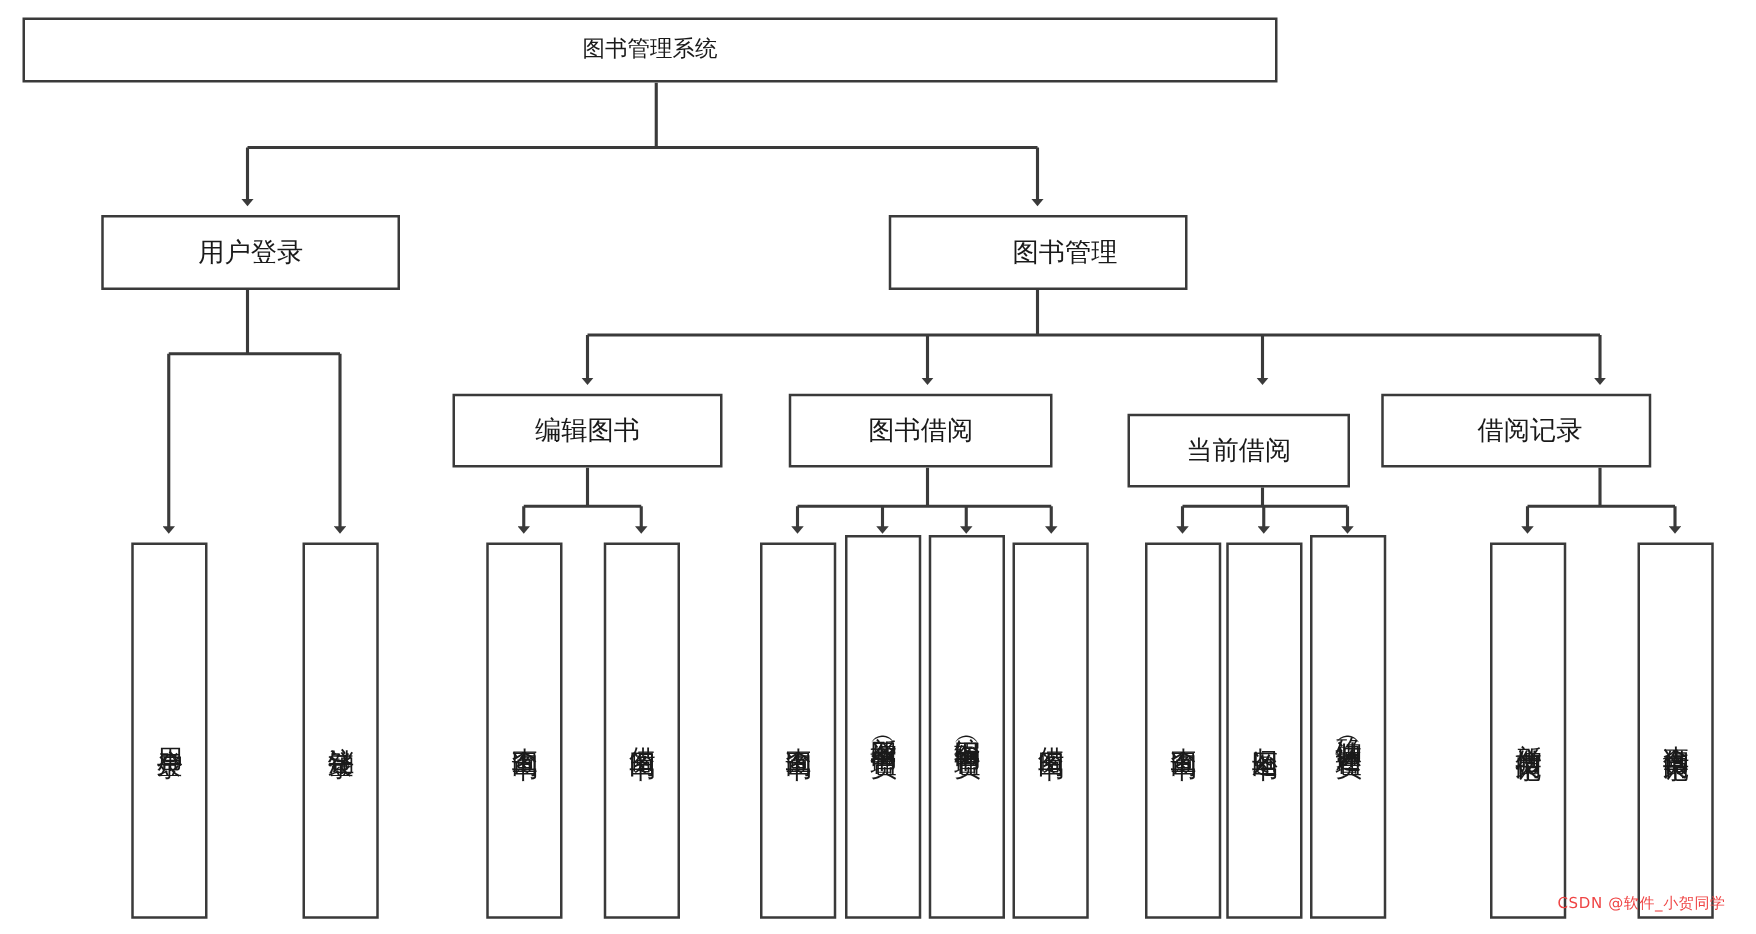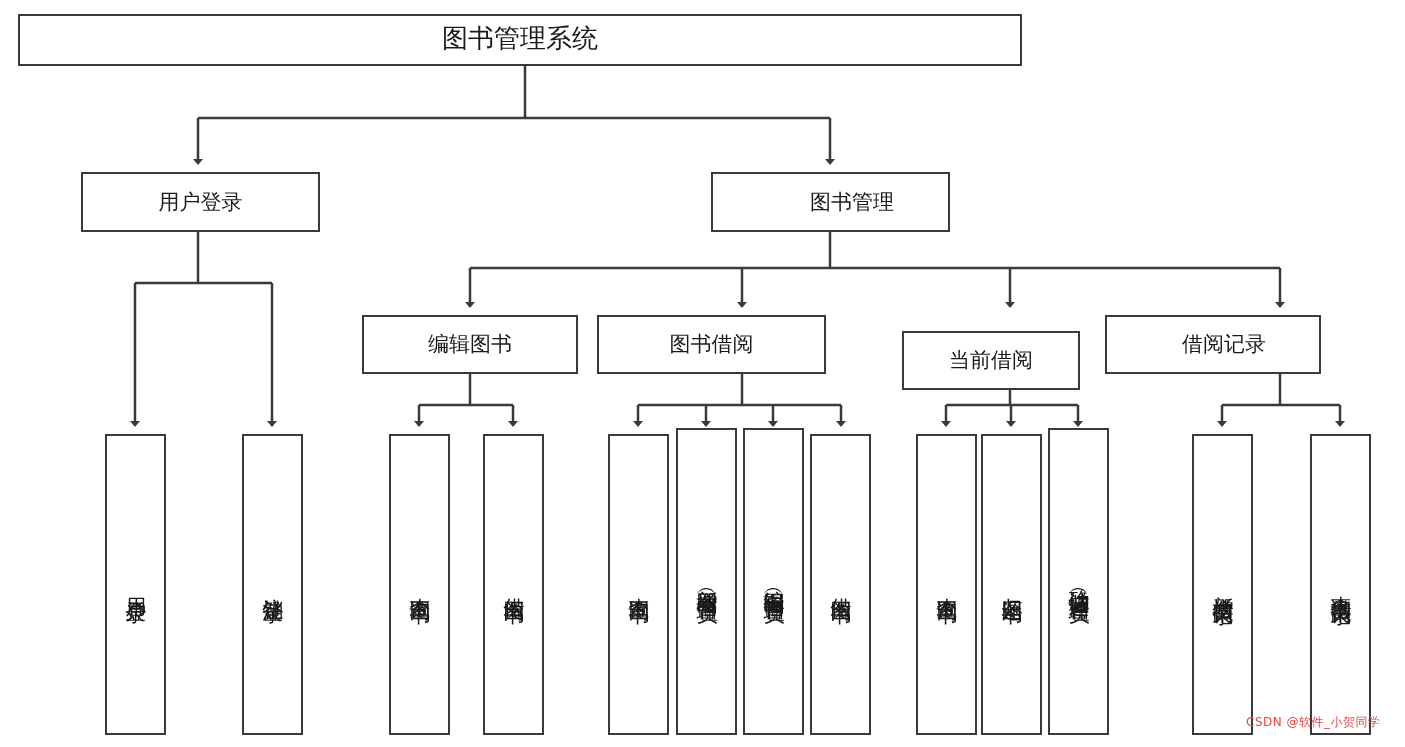--- a/index.html
+++ b/index.html
@@ -17,21 +17,21 @@
     border:2px solid #3a3a3a;
     background:#ffffff;
     color:#1a1a1a;
     display:flex;
     align-items:center;
     justify-content:center;
     text-align:center;
     line-height:1.18;
   }
   .node.h{ font-size:21px; }
-  .node.root{ font-size:26px;font-family:Liberation Mono, monospace; }
+  .node.root{ font-size:18px; }
   .node.v{
     writing-mode:vertical-rl;
     text-orientation:upright;
     font-size:21px;
     letter-spacing:2px;
     padding:6px 0;
   }
   .node.v .lbl{
     writing-mode:vertical-rl;
     text-orientation:upright;
@@ -108,21 +108,21 @@
   <div class="node h" style="left:81px;top:172px;width:239px;height:60px;">
     <span class="lbl">用户登录</span>
   </div>
   <div class="node h" style="left:711px;top:172px;width:239px;height:60px;padding-left:43px;">
     <span class="lbl">图书管理</span>
   </div>
 
   <div class="node h" style="left:362px;top:315px;width:216px;height:59px;">
     <span class="lbl">编辑图书</span>
   </div>
-  <div class="node h" style="left:597px;top:315px;width:229px;height:59px;">
+  <div class="node h" style="left:631px;top:315px;width:211px;height:59px;">
     <span class="lbl">图书借阅</span>
   </div>
   <div class="node h" style="left:902px;top:315px;width:178px;height:59px;margin-top:16px;">
     <span class="lbl">当前借阅</span>
   </div>
   <div class="node h" style="left:1105px;top:315px;width:216px;height:59px;padding-left:22px;">
     <span class="lbl">借阅记录</span>
   </div>
 
   <div class="node v" style="left:105px;top:434px;width:61px;height:301px;">

